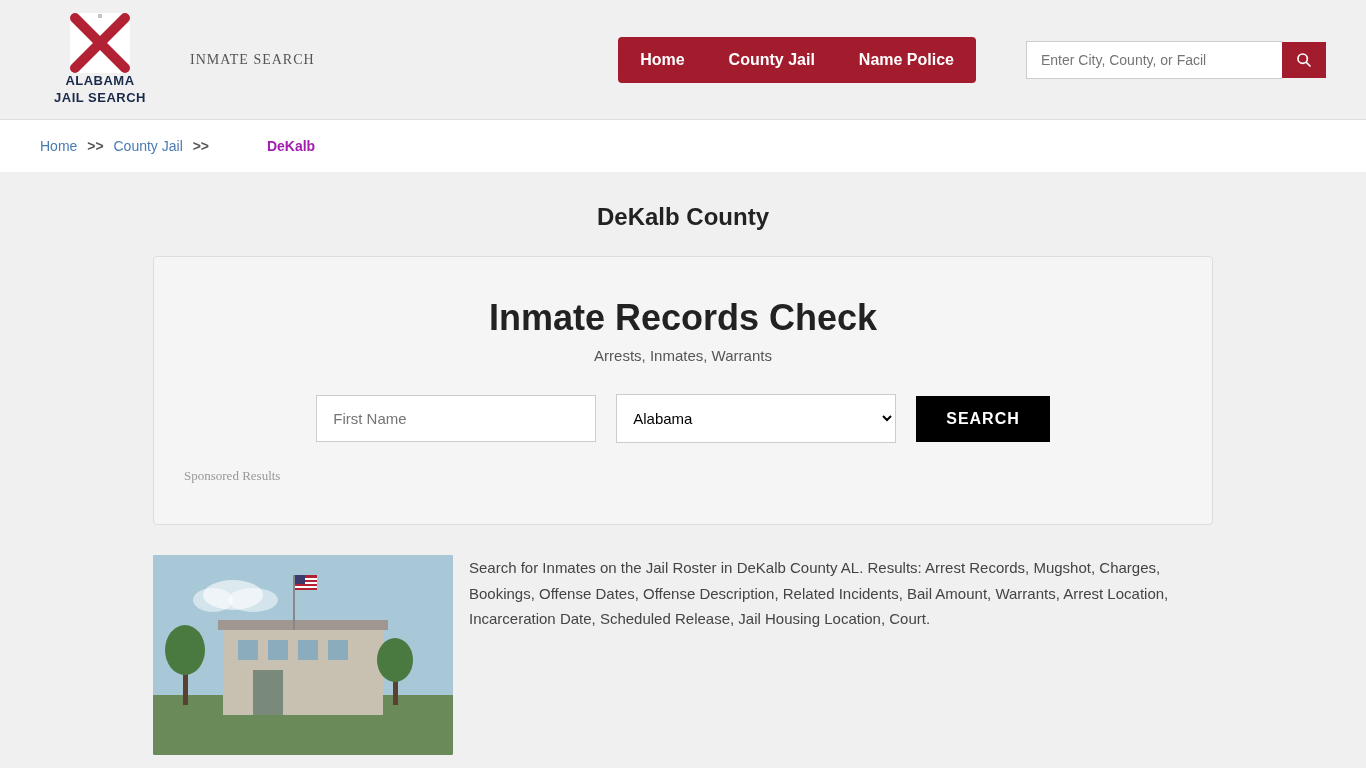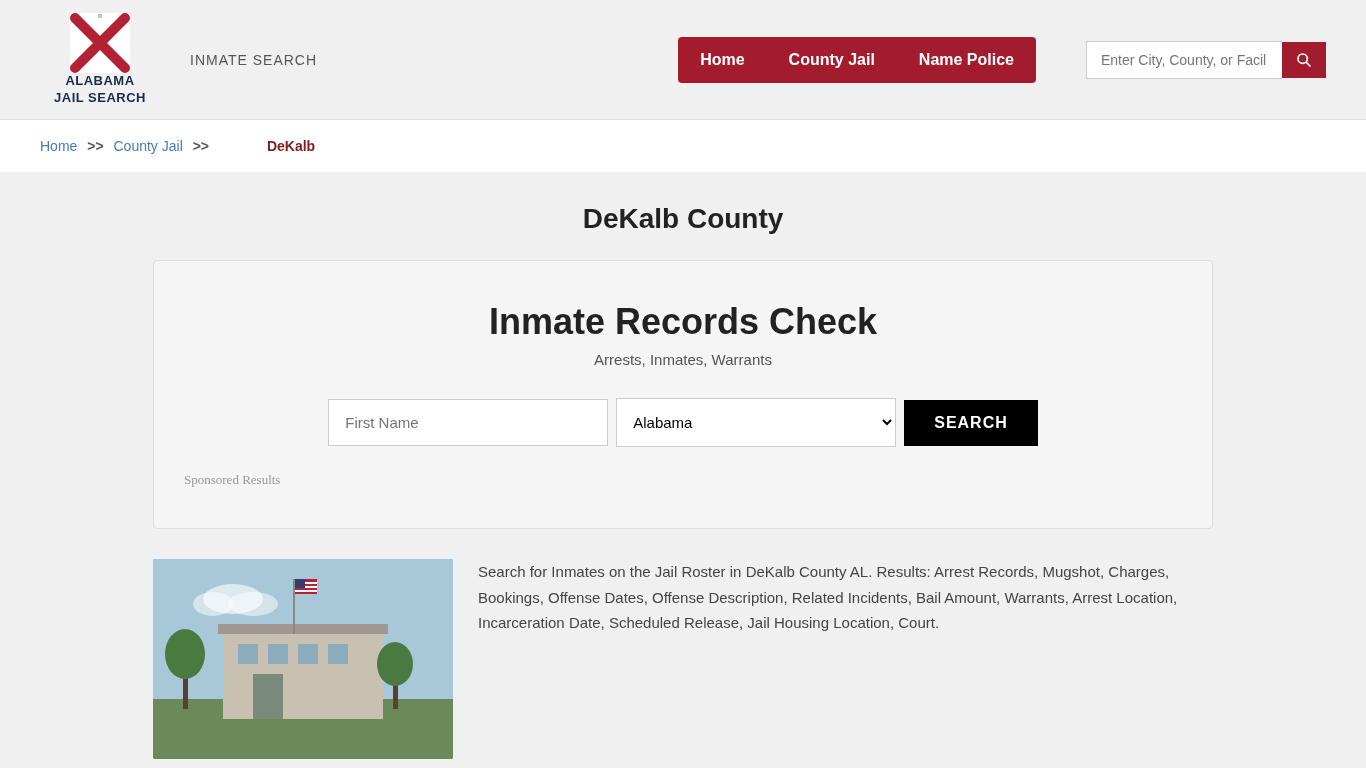--- a/index.html
+++ b/index.html
@@ -32,20 +32,21 @@
       color: #1a2a4a;
       text-align: center;
       line-height: 1.3;
       letter-spacing: 0.5px;
     }
     .inmate-search-label {
       font-size: 14px;
       color: #555;
       letter-spacing: 1px;
       font-weight: 500;
+      font-family: Liberation Serif, serif;
     }
     .nav-area {
       display: flex;
       gap: 0;
       margin-left: auto;
       align-items: center;
     }
     .nav-btn {
       padding: 14px 22px;
       font-size: 16px;
@@ -64,21 +65,21 @@
     .search-area {
       display: flex;
       align-items: center;
       margin-left: 20px;
     }
     .search-input {
       padding: 10px 14px;
       border: 1px solid #ccc;
       border-right: none;
       font-size: 14px;
-      width: 196px;
+      width: 256px;
       background: white;
       outline: none;
     }
     .search-btn {
       background: #a31c2e;
       border: none;
       padding: 10px 14px;
       cursor: pointer;
       color: white;
       font-size: 16px;
@@ -98,34 +99,34 @@
       color: #4a7ab5;
       text-decoration: none;
     }
     .breadcrumb .sep {
       margin: 0 6px;
       color: #555;
       font-weight: bold;
     }
     .breadcrumb .current {
       font-weight: bold;
-      color: #7f1d1d;
+      color: #a21caf;
       padding-left: 48px;
     }
 
     
     .main-content {
       max-width: 1100px;
       margin: 30px auto;
       padding: 0 20px;
     }
 
     .page-title {
       text-align: center;
-      font-size: 28px;
+      font-size: 24px;
       font-weight: bold;
       color: #222;
       margin-bottom: 25px;
     }
 
     
     .records-box {
       background: #f5f5f5;
       border: 1px solid #ddd;
       border-radius: 4px;
@@ -140,21 +141,21 @@
       margin-bottom: 8px;
     }
     .records-subtitle {
       text-align: center;
       font-size: 15px;
       color: #555;
       margin-bottom: 30px;
     }
     .search-form {
       display: flex;
-      gap: 0;
+      gap: 12px;
       align-items: center;
       justify-content: center;
     }
     .form-input {
       padding: 14px 16px;
       border: 1px solid #ccc;
       font-size: 15px;
       outline: none;
       background: white;
       flex: 1;
@@ -186,21 +187,21 @@
       font-size: 13px;
       color: #999;
       margin-top: 25px;
       display: block;
       font-family: Liberation Serif, serif;
     }
 
     
     .bottom-section {
       display: flex;
-      gap: 25px;
+      gap: 16px;
       align-items: flex-start;
     }
     .jail-image {
       width: 300px;
       min-width: 300px;
       height: 200px;
       background: linear-gradient(180deg, #7aafcf 0%, #5a8fae 30%, #a0c0d0 50%, #8ab090 70%, #6a9070 85%, #5a8060 100%);
       border-radius: 2px;
       position: relative;
       overflow: hidden;

